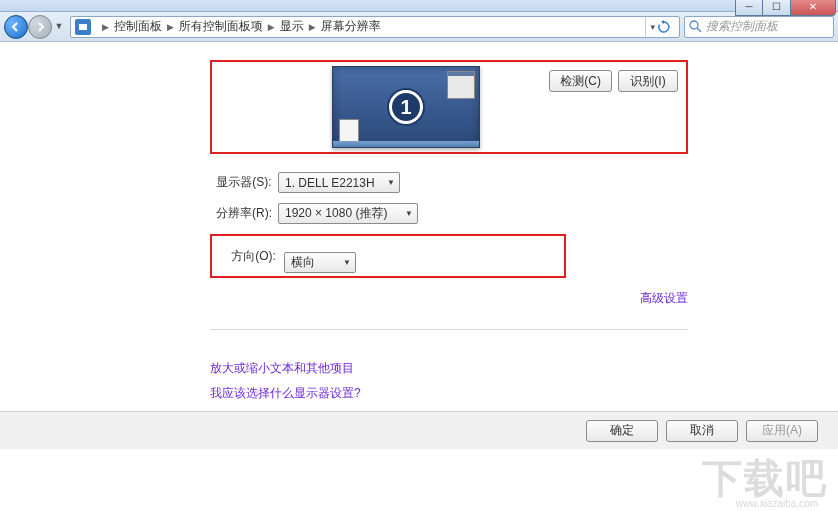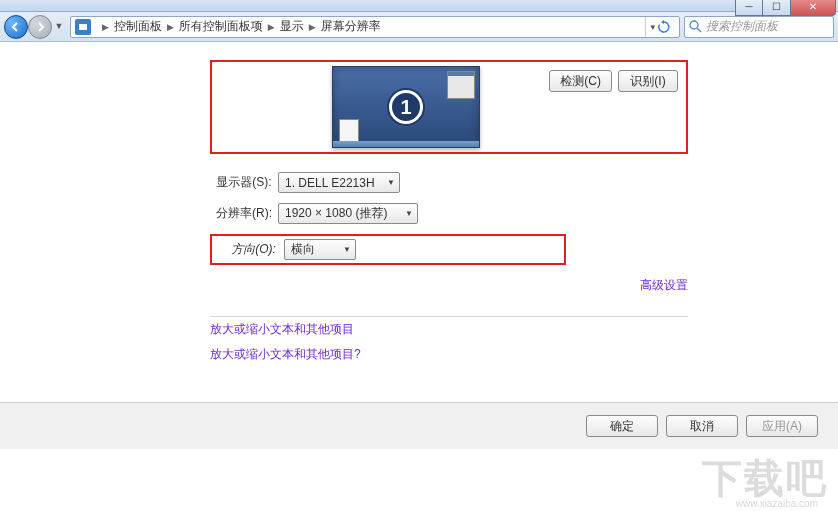--- a/index.html
+++ b/index.html
@@ -45,30 +45,30 @@
 .win7-btn.disabled { color: #999; }
 
 
 .form-rows { margin-top: 18px; width: 478px; }
 .form-row { display: flex; align-items: center; margin-bottom: 10px; font-size: 12px; }
 .form-row label { width: 68px; color: #333; text-align: center; }
 .dropdown { height: 21px; background: linear-gradient(to bottom, #fefefe, #e8e8e8); border: 1px solid #8a8a8a; border-radius: 2px; display: flex; align-items: center; padding: 0 4px 0 6px; font-size: 12px; color: #333; position: relative; }
 .dropdown .dd-arrow { margin-left: auto; font-size: 8px; color: #444; padding-left: 6px; }
 .dd1 { width: 122px; }
 .dd2 { width: 140px; }
-.dd3 { width: 72px; }
+.dd3 { width: 72px; margin-top: 13px; }
 
 .orientation-row { border: 2px solid #e02020; padding: 3px 4px 3px 0; width: 356px; }
-.orientation-row label { padding-left: 11px; width: 72px; font-style: italic; }
+.orientation-row label { padding-left: 11px; width: 72px; }
 
 .adv-link { text-align: right; width: 478px; margin-top: 6px; }
 .adv-link a, .help-links a { color: #6d28d9; font-size: 12px; text-decoration: none; cursor: pointer; }
-.help-links { margin-top: 22px; border-top: 1px solid #d8d8d8; padding-top: 4px; width: 478px; }
+.help-links { margin-top: 22px; border-top: 1px solid #d8d8d8; padding-top: 30px; width: 478px; }
 .help-links a { display: block; margin-bottom: 8px; }
-.command-inner { position: absolute; bottom: 0; left: 0; right: 0; height: 47px; background: #f0f0f0; border-top: 1px solid #d0d0d0; display: flex; align-items: center; justify-content: flex-end; gap: 8px; padding-right: 20px; }
+.command-inner { position: absolute; bottom: 0; left: 0; right: 0; height: 38px; background: #f0f0f0; border-top: 1px solid #d0d0d0; display: flex; align-items: center; justify-content: flex-end; gap: 8px; padding-right: 20px; }
 
 
 .watermark { position: absolute; right: 10px; bottom: 5px; font-size: 40px; font-weight: bold; color: rgba(140,140,140,0.3); font-family: "SimHei", sans-serif; letter-spacing: 2px; pointer-events: none; }
 .watermark-sub { position: absolute; right: 20px; bottom: 2px; font-size: 10px; color: rgba(140,140,140,0.35); pointer-events: none; }
 </style>
 </head>
 <body>
 
 <div class="titlebar">
   <div class="win-controls">
@@ -160,21 +160,21 @@
         </div>
       </div>
     </div>
 
     <div class="adv-link">
       <a>高级设置</a>
     </div>
 
     <div class="help-links">
       <a>放大或缩小文本和其他项目</a>
-      <a>放大或缩小文本和其他项目?</a>
+      <a>我应该选择什么显示器设置?</a>
     </div>
   </div>
 </div>
 
 <div class="command-inner" style="position:absolute;bottom:62px;left:0;right:0;">
   <div class="win7-btn" style="min-width:72px;">确定</div>
   <div class="win7-btn" style="min-width:72px;">取消</div>
   <div class="win7-btn disabled" style="min-width:72px;">应用(A)</div>
 </div>
 

